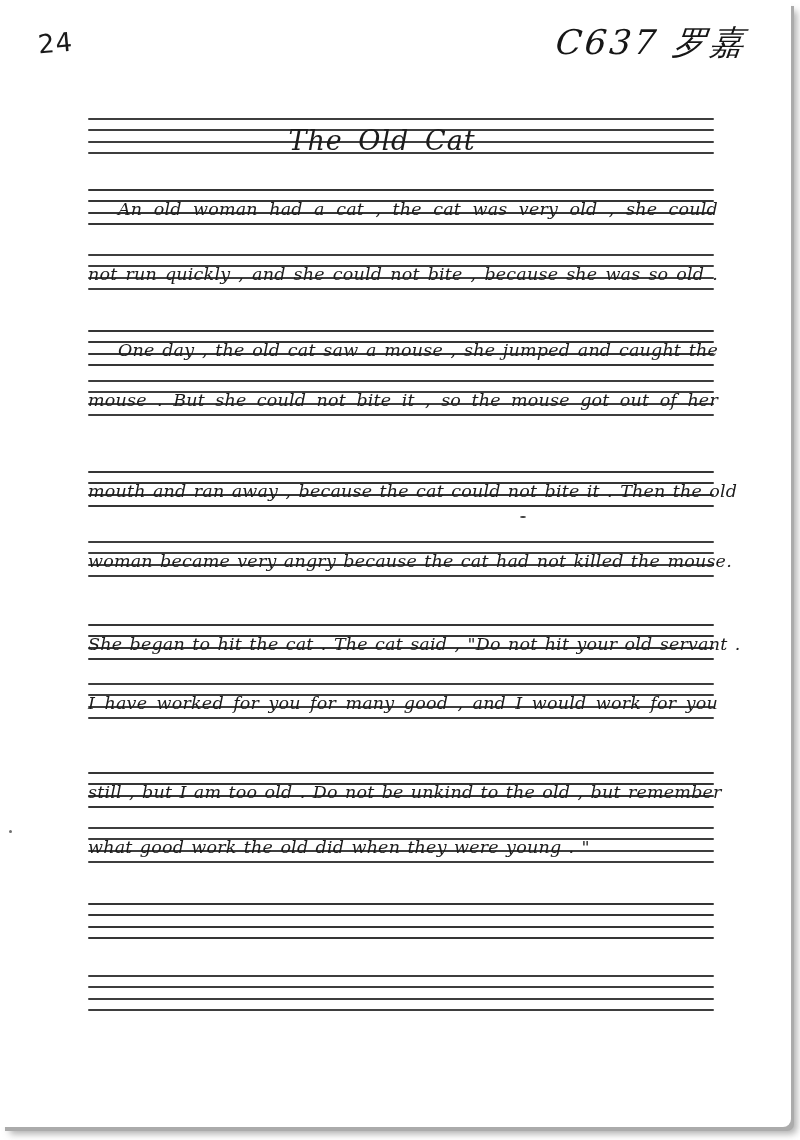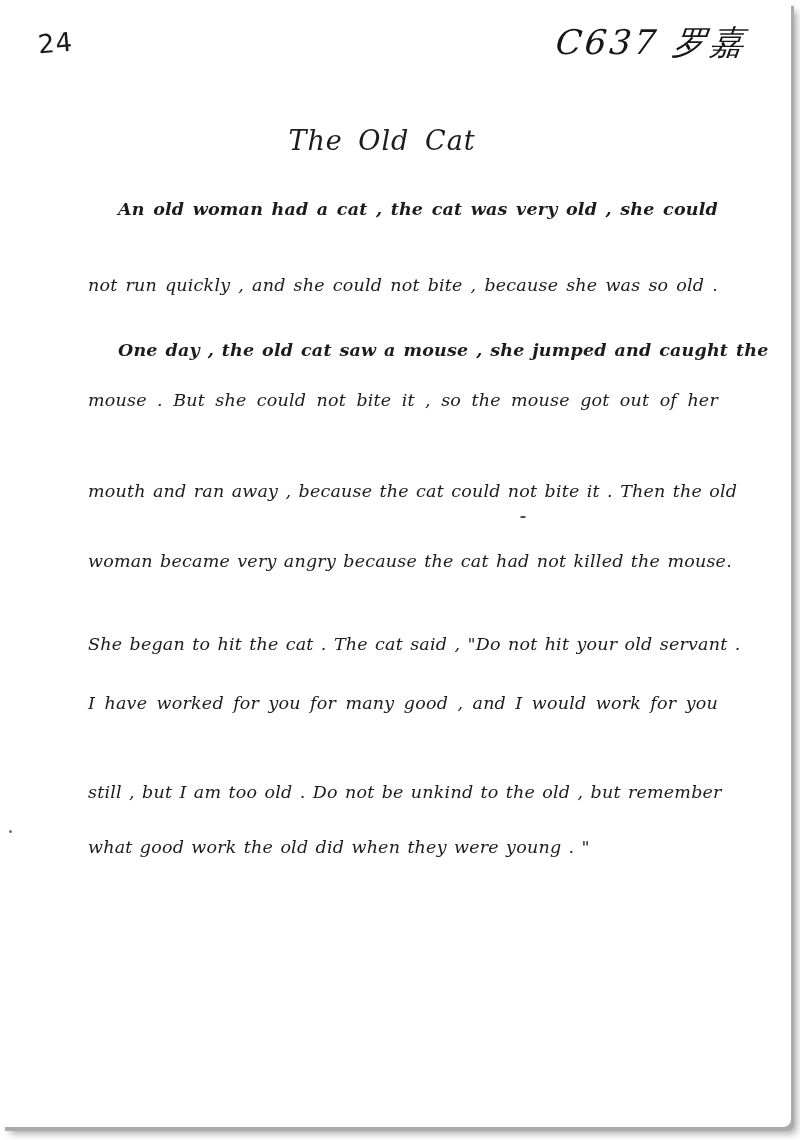--- a/index.html
+++ b/index.html
@@ -24,35 +24,35 @@
 
   .header-code {
     position:absolute; right:44px; top:20px;
     font:italic 34px "DejaVu Serif", serif; color:#161616;
     transform:skewX(-6deg); letter-spacing:3px; white-space:nowrap;
   }
 
   
   .staff {
     position:absolute; left:88px; width:626px; height:36px;
-    display:flex; justify-content:space-between;
+    display:flex; flex-direction:column; justify-content:space-between;
   }
   .sl { display:block; height:2px; background:#2e2e2e; border-radius:1px; }
   .staff:nth-child(odd) .sl  { opacity:.92; }
   .staff:nth-child(even) .sl { opacity:.97; }
 
   
   .ht {
     position:absolute; left:0; right:-4px; bottom:5px;
     font:italic 17.5px "DejaVu Serif", serif; color:#1c1c1c;
     letter-spacing:0.2px; word-spacing:1.5px;
     text-align:justify; text-align-last:justify;
     line-height:22px; white-space:nowrap; overflow:visible;
   }
-  .ht.indent { padding-left:30px;font-weight:bold; }
+  .ht.indent { padding-left:30px; }
   .ht.last   { text-align-last:left;font-style:italic; }
   .ht.title  {
     font-size:27px; bottom:2px; padding-right:42px;
     text-align:center; text-align-last:center;
     letter-spacing:1px; word-spacing:6px;
   }
 
   .speck { position:absolute; background:#6f6f6f; border-radius:50%; }
   .speck.a { left:9px;  top:830px; width:3px; height:3px; }
   .speck.b { left:520px; top:516px; width:6px; height:2px; background:#3a3a3a; }
@@ -75,21 +75,21 @@
     </div>
 
     <div class="staff" style="top:189px">
       <i class="sl"></i>
         <i class="sl"></i>
         <i class="sl"></i>
         <i class="sl"></i>
       <div class="ht indent">An old woman had a cat , the cat was very old , she could</div>
     </div>
 
-    <div class="staff" style="top:265px">
+    <div class="staff" style="top:254px">
       <i class="sl"></i>
         <i class="sl"></i>
         <i class="sl"></i>
         <i class="sl"></i>
       <div class="ht">not run quickly , and she could not bite , because she was so old .</div>
     </div>
 
     <div class="staff" style="top:330px">
       <i class="sl"></i>
         <i class="sl"></i>

